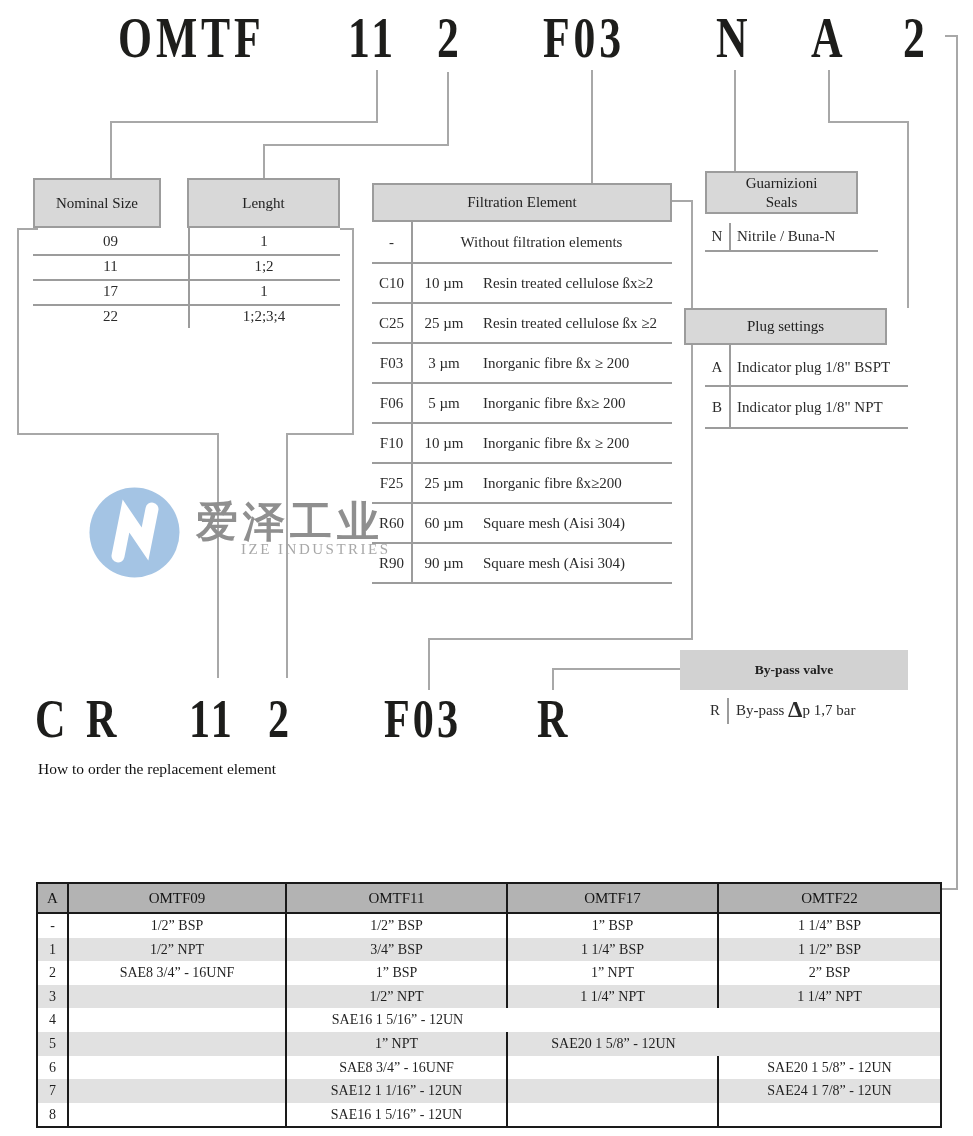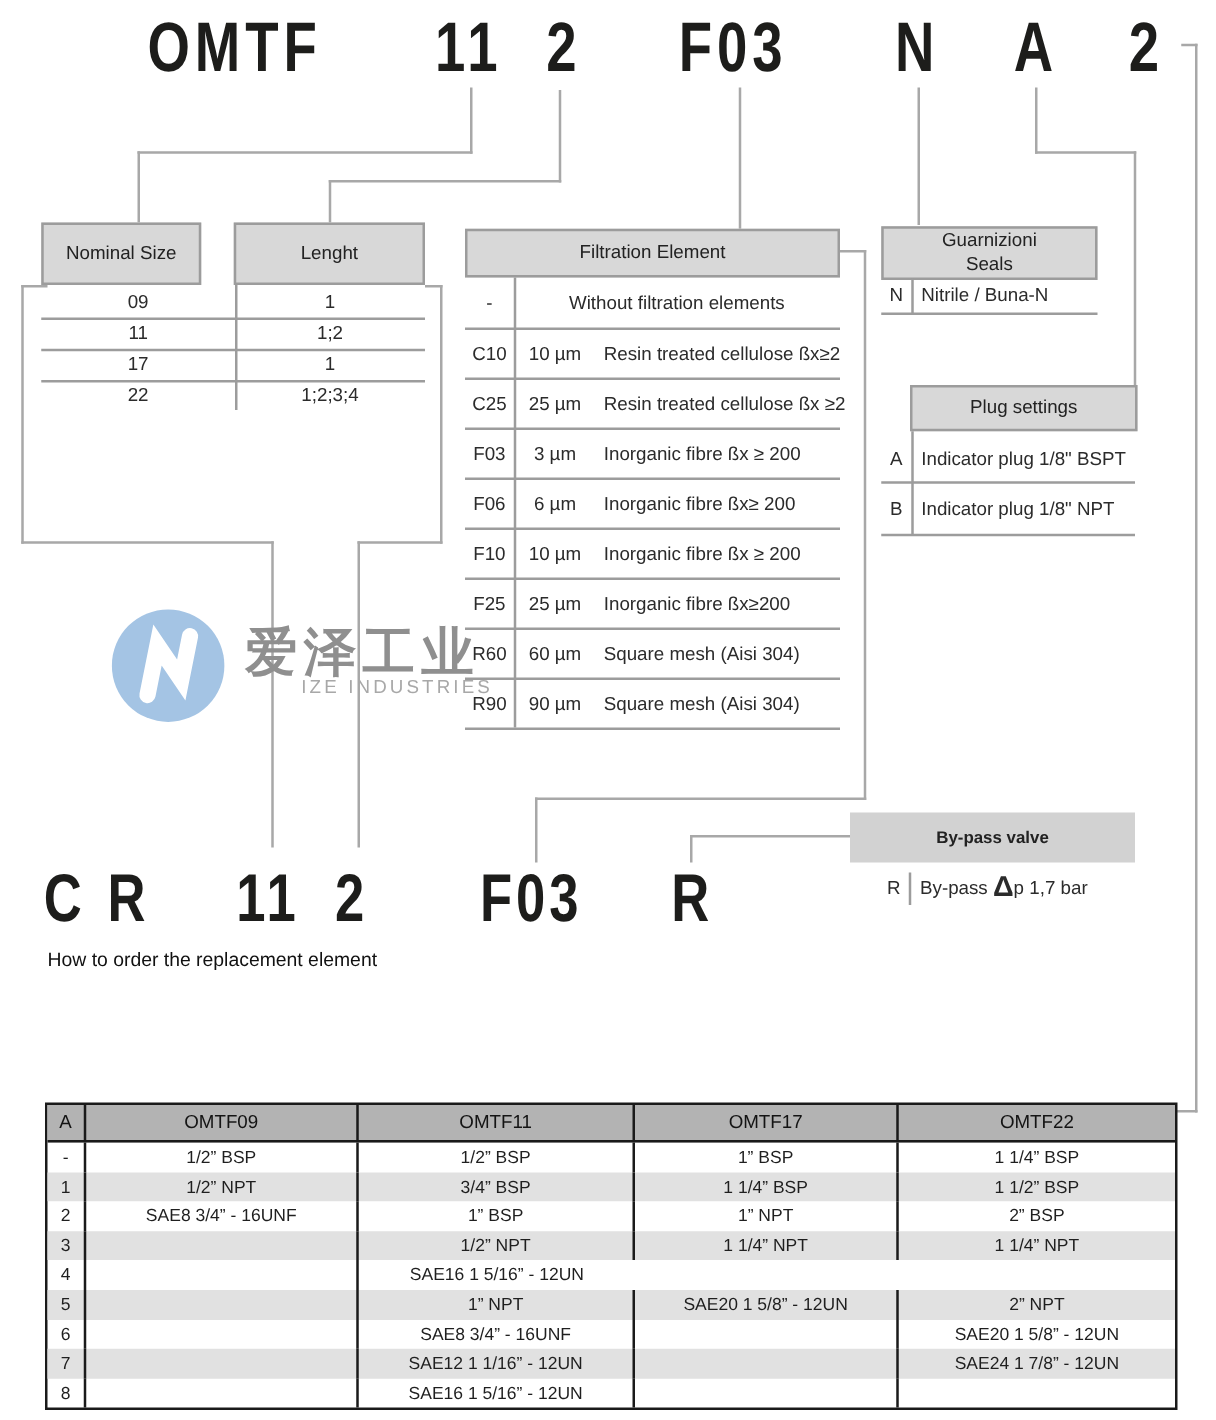--- a/index.html
+++ b/index.html
@@ -1,17 +1,17 @@
 <!DOCTYPE html>
 <html><head>
 <meta charset="utf-8">
 <style>
   html,body{margin:0;padding:0;background:#ffffff;}
   #page{position:relative;width:973px;height:1136px;background:#fff;overflow:hidden;
-        font-family:Liberation Sans, sans-serif;color:#222;}
+        font-family:Liberation Serif, serif;color:#222;}
   
   .ln{position:absolute;background:#a8a8a8;}
   
   .bigcode{position:absolute;font-weight:700;font-size:56px;line-height:1;letter-spacing:5px;
            color:#1d1d1b;transform:scaleX(0.78);transform-origin:0 0;white-space:nowrap;}
   .bigcode2{position:absolute;font-weight:700;font-size:54px;line-height:1;letter-spacing:4px;
            color:#1d1d1b;transform:scaleX(0.78);transform-origin:0 0;white-space:nowrap;}
   
   .hbox{position:absolute;background:#d8d8d8;border:2px solid #9c9c9c;box-sizing:border-box;
         display:flex;align-items:center;justify-content:center;font-size:15px;color:#222;
@@ -115,21 +115,21 @@
   <div class="f-code" style="top:275px">C10</div>
   <div class="f-mic" style="top:275px">10 µm</div>
   <div class="f-desc" style="top:275px">Resin treated cellulose ßx≥2</div>
   <div class="f-code" style="top:315px">C25</div>
   <div class="f-mic" style="top:315px">25 µm</div>
   <div class="f-desc" style="top:315px">Resin treated cellulose ßx ≥2</div>
   <div class="f-code" style="top:355px">F03</div>
   <div class="f-mic" style="top:355px">3 µm</div>
   <div class="f-desc" style="top:355px">Inorganic fibre ßx ≥ 200</div>
   <div class="f-code" style="top:395px">F06</div>
-  <div class="f-mic" style="top:395px">6 µm</div>
+  <div class="f-mic" style="top:395px">5 µm</div>
   <div class="f-desc" style="top:395px">Inorganic fibre ßx≥ 200</div>
   <div class="f-code" style="top:435px">F10</div>
   <div class="f-mic" style="top:435px">10 µm</div>
   <div class="f-desc" style="top:435px">Inorganic fibre ßx ≥ 200</div>
   <div class="f-code" style="top:475px">F25</div>
   <div class="f-mic" style="top:475px">25 µm</div>
   <div class="f-desc" style="top:475px">Inorganic fibre ßx≥200</div>
   <div class="f-code" style="top:515px">R60</div>
   <div class="f-mic" style="top:515px">60 µm</div>
   <div class="f-desc" style="top:515px">Square mesh (Aisi 304)</div>
@@ -140,30 +140,30 @@
   <div class="tline" style="left:372px;top:262px;width:300px;height:2px"></div>
   <div class="tline" style="left:372px;top:302px;width:300px;height:2px"></div>
   <div class="tline" style="left:372px;top:342px;width:300px;height:2px"></div>
   <div class="tline" style="left:372px;top:382px;width:300px;height:2px"></div>
   <div class="tline" style="left:372px;top:422px;width:300px;height:2px"></div>
   <div class="tline" style="left:372px;top:462px;width:300px;height:2px"></div>
   <div class="tline" style="left:372px;top:502px;width:300px;height:2px"></div>
   <div class="tline" style="left:372px;top:542px;width:300px;height:2px"></div>
   <div class="tline" style="left:372px;top:582px;width:300px;height:2px"></div>
 
-  <div class="hbox" style="left:705px;top:181px;width:173px;height:43px">
+  <div class="hbox" style="left:705px;top:171px;width:153px;height:43px">
     <span>Guarnizioni</span>
     <span>Seals</span>
   </div>
   <div class="ct center" style="left:705px;top:228px;width:24px">N</div>
   <div class="tline" style="left:729px;top:223px;width:2px;height:28px"></div>
   <div class="ct" style="left:737px;top:228px">Nitrile / Buna-N</div>
   <div class="tline" style="left:705px;top:250px;width:173px;height:2px"></div>
 
-  <div class="hbox" style="left:728px;top:308px;width:182px;height:37px">
+  <div class="hbox" style="left:684px;top:308px;width:203px;height:37px">
     <span>Plug settings</span>
   </div>
   <div class="ct center" style="left:705px;top:359px;width:24px">A</div>
   <div class="ct" style="left:737px;top:359px">Indicator plug 1/8" BSPT</div>
   <div class="ct center" style="left:705px;top:399px;width:24px">B</div>
   <div class="ct" style="left:737px;top:399px">Indicator plug 1/8" NPT</div>
   <div class="tline" style="left:729px;top:345px;width:2px;height:83px"></div>
   <div class="tline" style="left:705px;top:385px;width:203px;height:2px"></div>
   <div class="tline" style="left:705px;top:427px;width:203px;height:2px"></div>
 
@@ -230,21 +230,20 @@
     <div class="p-row p-data">
       <div>4</div>
       <div></div>
       <div>SAE16 1 5/16” - 12UN</div>
     </div>
     <div class="p-row p-data alt">
       <div>5</div>
       <div></div>
       <div>1” NPT</div>
       <div>SAE20 1 5/8” - 12UN</div>
-      <div>2” NPT</div>
     </div>
     <div class="p-row p-data">
       <div>6</div>
       <div></div>
       <div>SAE8 3/4” - 16UNF</div>
       <div></div>
       <div>SAE20 1 5/8” - 12UN</div>
     </div>
     <div class="p-row p-data alt">
       <div>7</div>

